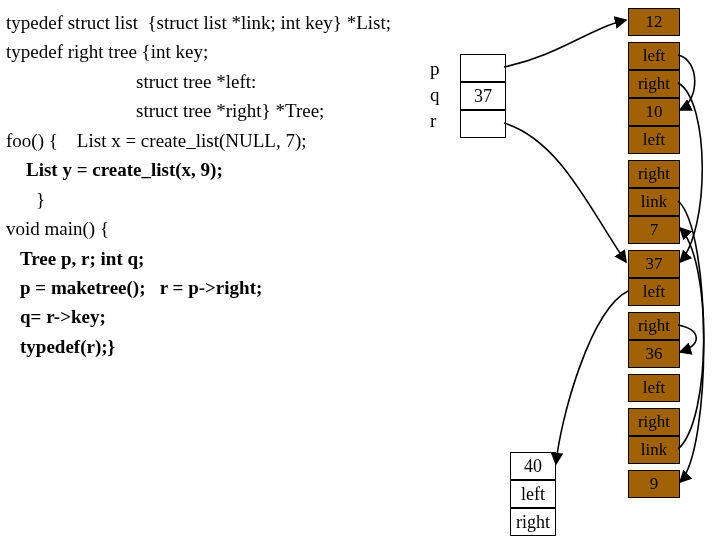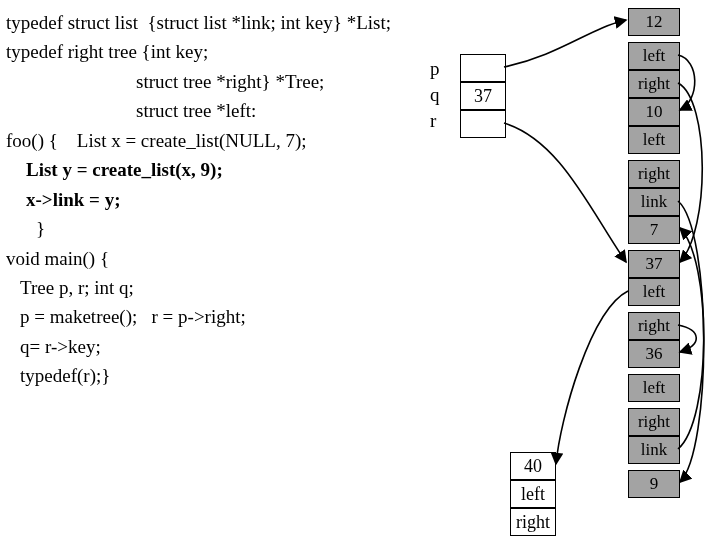--- a/index.html
+++ b/index.html
@@ -15,21 +15,21 @@
     overflow: hidden;
   }
   .code-area {
     width: 390px;
     line-height: 1.55;
   }
   .code-line { white-space: pre; }
   .struct-indent { padding-left: 130px; }
   .foo-indent { padding-left: 20px; font-weight: bold; }
   .foo-brace { padding-left: 30px; }
-  .main-indent { padding-left: 14px; }
+  .main-indent { padding-left: 14px; font-weight: bold; }
   .vars {
     position: absolute;
     top: 58px;
     left: 430px;
     font-size: 19px;
   }
   .vars div { height: 26px; }
   .small-box {
     position: absolute;
     border: 1.5px solid #000;
@@ -41,42 +41,41 @@
     background: #fff;
   }
   .field-box {
     position: absolute;
     border: 1.5px solid #000;
     width: 50px;
     height: 26px;
     text-align: center;
     font-size: 17px;
     line-height: 26px;
-    background: #a3a3a3;
+    background: #a16207;
   }
   .right-col { left: 628px; }
   .mid-col { left: 510px; }
   svg.arrows {
     position: absolute;
     top: 0; left: 0;
     width: 720px; height: 540px;
     pointer-events: none;
   }
 </style>
 </head>
 <body>
 
 <div class="code-area">
   <div class="code-line">typedef struct list  {struct list *link; int key} *List;</div>
   <div class="code-line">typedef right tree {int key;</div>
+  <div class="code-line struct-indent">struct tree *left:</div>
   <div class="code-line struct-indent">struct tree *right} *Tree;</div>
-  <div class="code-line struct-indent">struct tree *left:</div>
   <div class="code-line">foo() {    List x = create_list(NULL, 7);</div>
   <div class="code-line foo-indent">List y = create_list(x, 9);</div>
-  <div class="code-line foo-indent">x-&gt;link = y;</div>
   <div class="code-line foo-brace">}</div>
   <div class="code-line">void main() {</div>
   <div class="code-line main-indent">Tree p, r; int q;</div>
   <div class="code-line main-indent">p = maketree();   r = p-&gt;right;</div>
   <div class="code-line main-indent">q= r-&gt;key;</div>
   <div class="code-line main-indent">typedef(r);}</div>
 </div>
 
 <div class="vars">
   <div>p</div>

